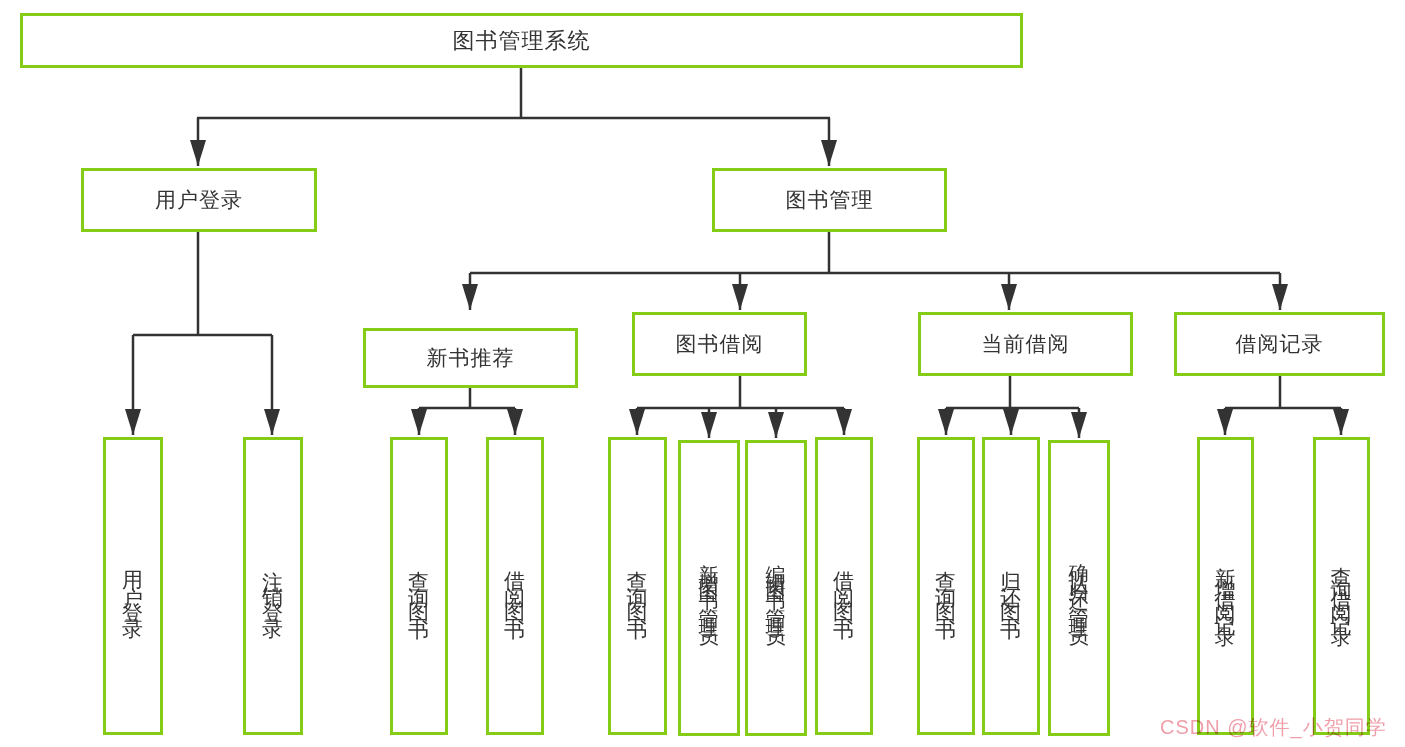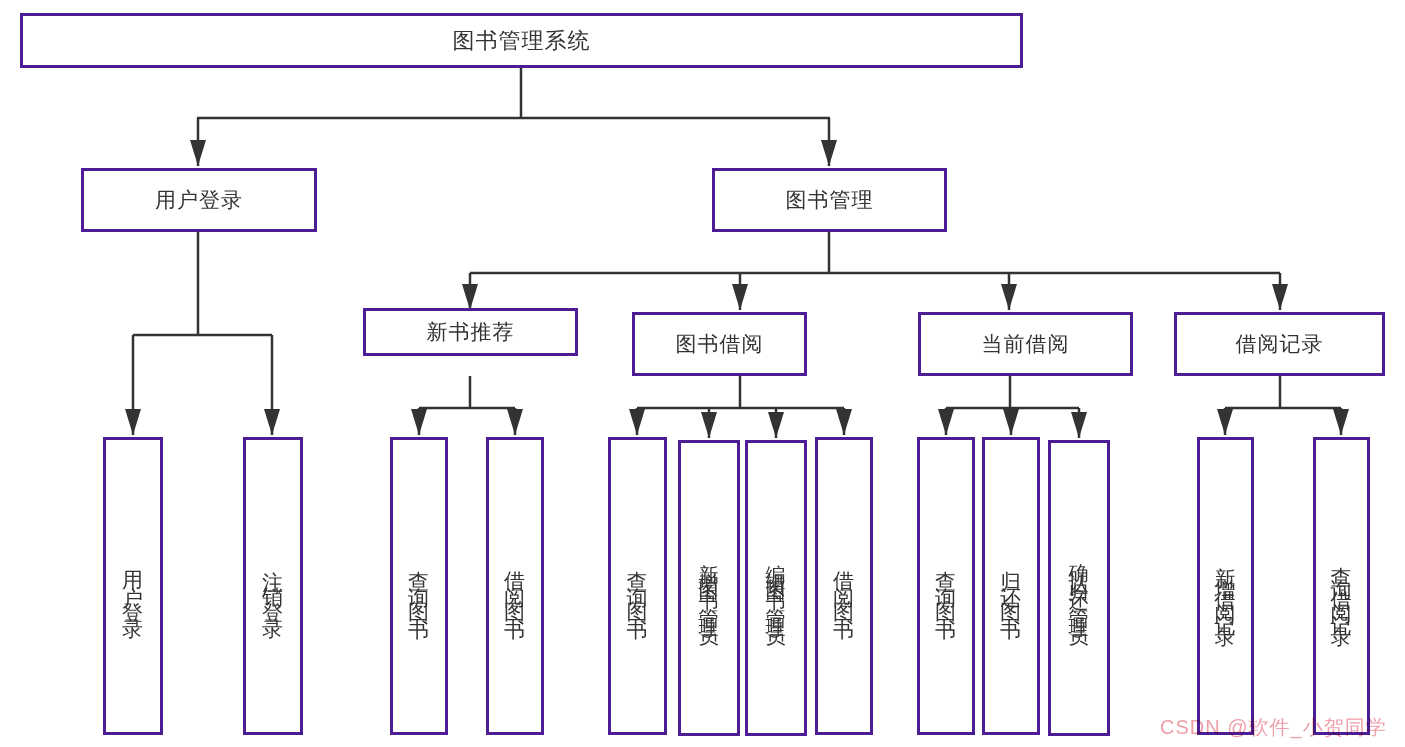--- a/index.html
+++ b/index.html
@@ -19,21 +19,21 @@
     position: absolute;
     left: 0;
     top: 0;
     width: 1405px;
     height: 747px;
     z-index: 1;
   }
   .box {
     position: absolute;
     box-sizing: border-box;
-    border: 3px solid #4c1d95;
+    border: 3px solid #84cc16;
     background: #ffffff;
     color: #333333;
     display: flex;
     align-items: center;
     justify-content: center;
     z-index: 2;
     font-size: 21px;
   }
   .box.h span {
     white-space: nowrap;
@@ -119,21 +119,21 @@
     <span>图书管理系统</span>
   </div>
 
   <div class="box h" style="left:81px;top:168px;width:236px;height:64px;">
     <span>用户登录</span>
   </div>
   <div class="box h" style="left:712px;top:168px;width:235px;height:64px;">
     <span>图书管理</span>
   </div>
 
-  <div class="box h" style="left:363px;top:308px;width:215px;height:48px;">
+  <div class="box h" style="left:363px;top:328px;width:215px;height:60px;">
     <span>新书推荐</span>
   </div>
   <div class="box h" style="left:632px;top:312px;width:175px;height:64px;">
     <span>图书借阅</span>
   </div>
   <div class="box h" style="left:902px;top:312px;width:215px;height:64px;margin-left:16px;">
     <span>当前借阅</span>
   </div>
   <div class="box h" style="left:1174px;top:312px;width:211px;height:64px;">
     <span>借阅记录</span>

